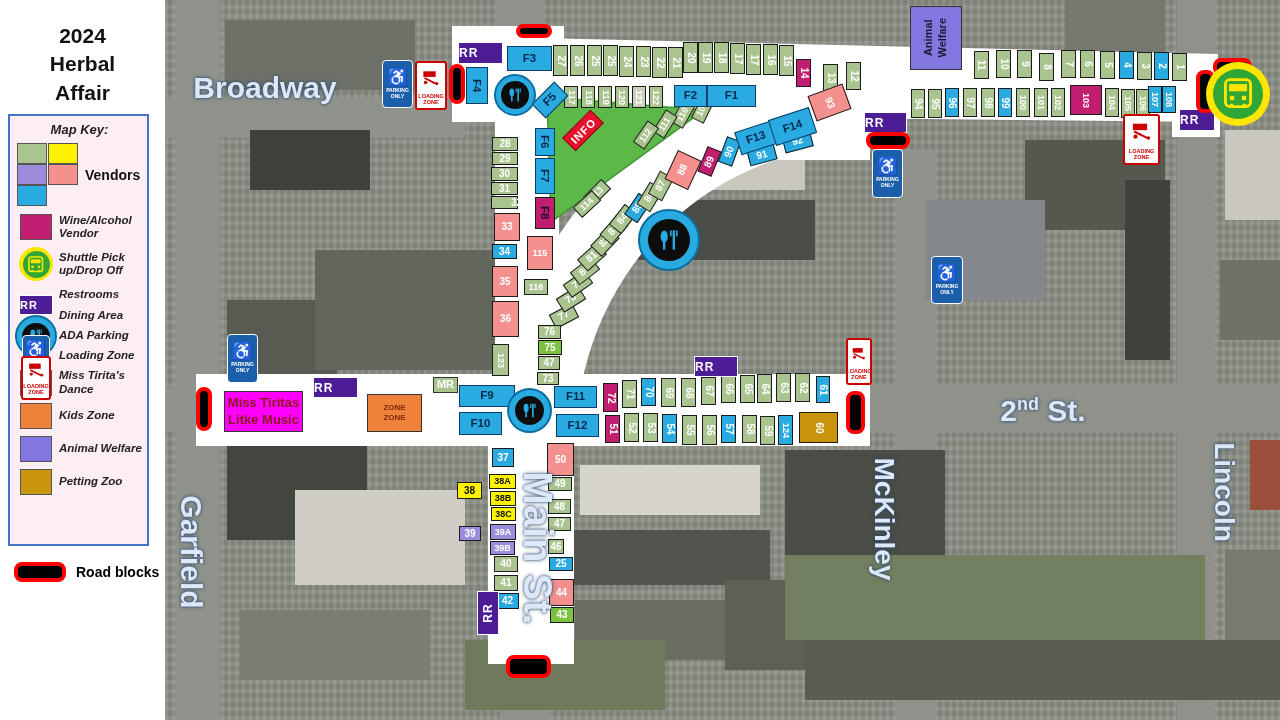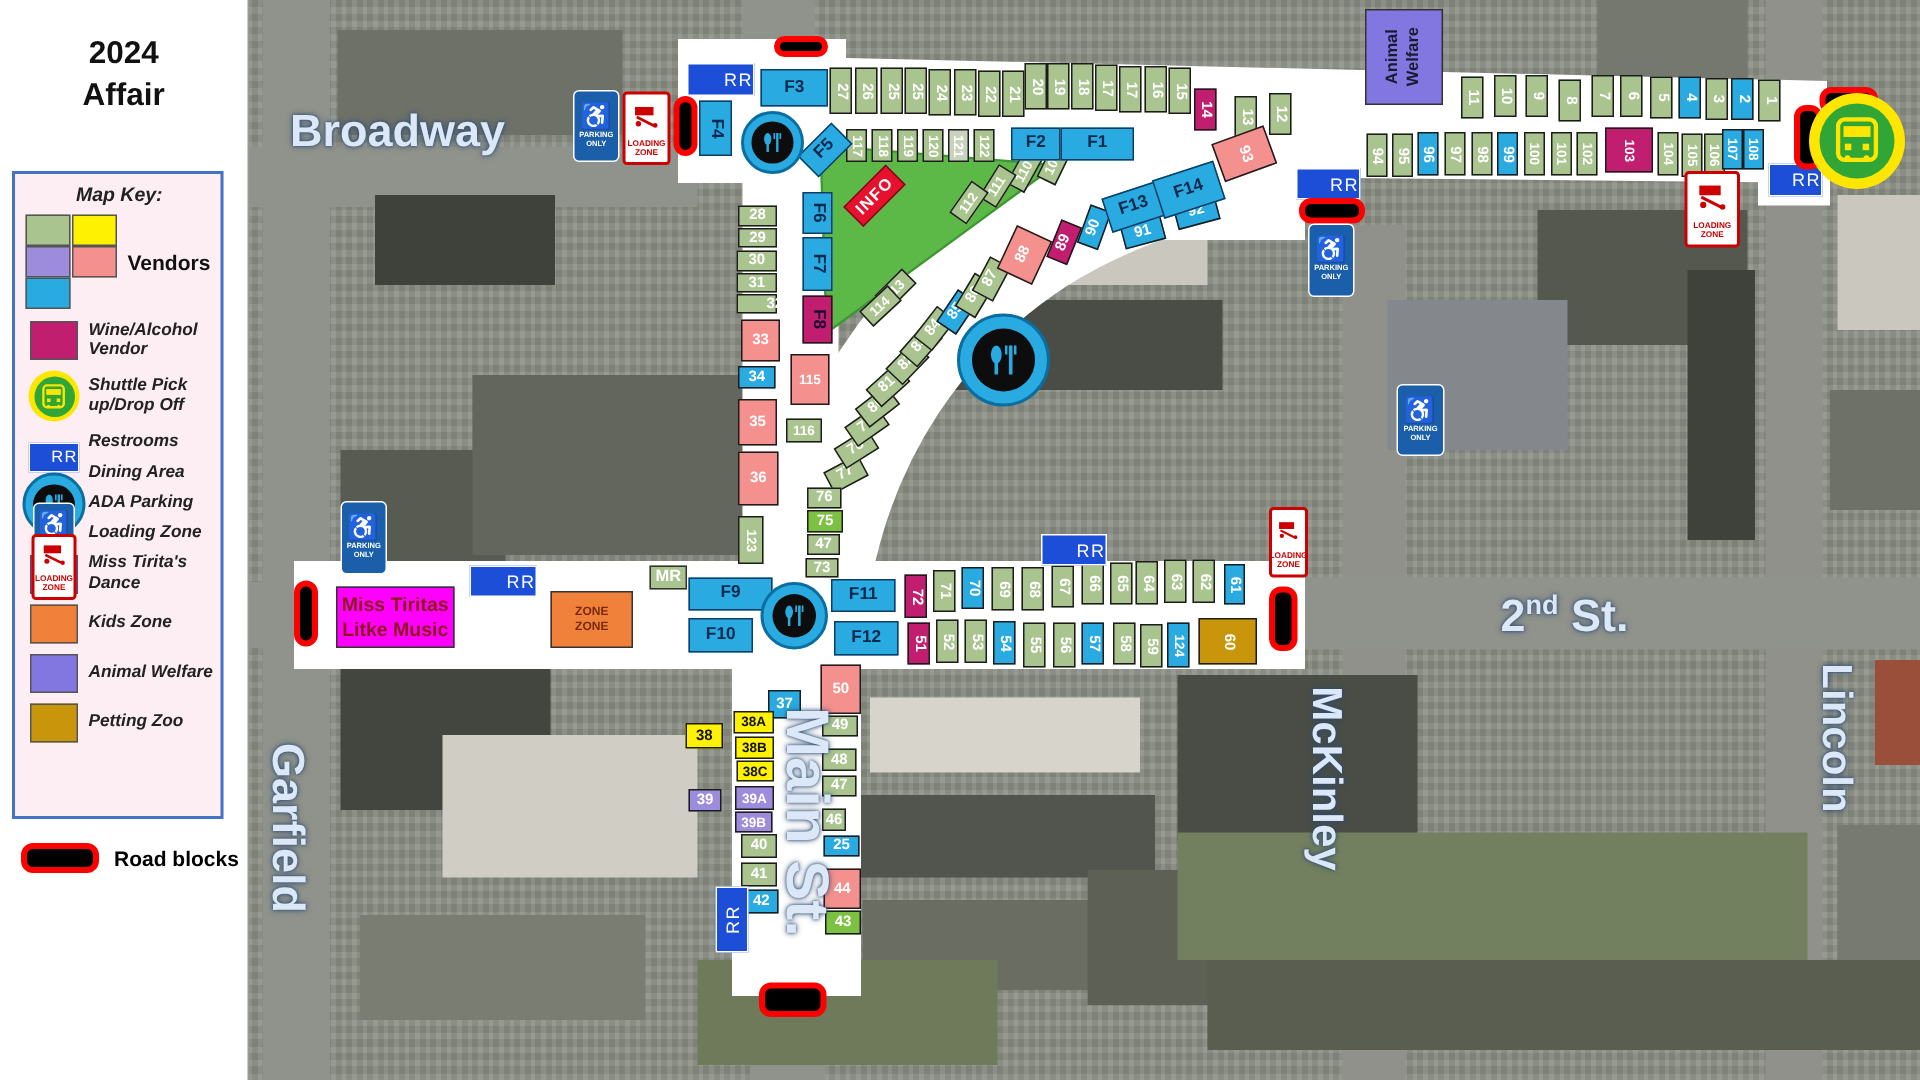--- a/index.html
+++ b/index.html
@@ -44,22 +44,22 @@
   .c-yellow{background:#fff200;color:#111;}
   .c-purple{background:#9c8cdb;}
   .c-salmon{background:#f4908e;}
   .c-blue{background:#29abe2;}
   .c-wine{background:#c21e6f;}
   .c-gold{background:#c8950b;}
   .c-pale{background:#c9d2bd;}
   .fbooth{background:#29abe2;color:#08294d;font-size:11.5px;border:1px solid #0d3d66;}
 
   
-  .rr{position:absolute;background:#1d4ed8;border:1.5px solid #fff;color:#fff;font-weight:normal;
-      display:flex;align-items:center;justify-content:flex-end;font-size:12px;letter-spacing:1px;box-sizing:border-box;}
+  .rr{position:absolute;background:#4c1d95;border:1.5px solid #fff;color:#fff;font-weight:bold;
+      display:flex;align-items:center;justify-content:flex-start;font-size:12px;letter-spacing:1px;box-sizing:border-box;}
   .roadblock{position:absolute;background:#000;border:4px solid #f00;border-radius:8px;box-sizing:border-box;}
   .ada{position:absolute;background:#1b5faa;border:1.5px solid #fff;border-radius:4px;color:#fff;
        display:flex;flex-direction:column;align-items:center;justify-content:center;box-sizing:border-box;}
   .ada .wc{font-size:17px;line-height:1;}
   .ada .ptxt{font-size:5px;font-weight:bold;text-align:center;line-height:1.15;margin-top:2px;}
   .loadz{position:absolute;background:#fff;border:2px solid #c00;border-radius:3px;color:#c00;
          display:flex;flex-direction:column;align-items:center;justify-content:flex-end;box-sizing:border-box;}
   .loadz .truck{flex:1;display:flex;align-items:center;}
   .loadz .ltxt{font-size:5.5px;font-weight:bold;text-align:center;line-height:1.2;margin-bottom:2px;}
   .dining{position:absolute;border-radius:50%;background:#29abe2;border:2px solid #0a6ea0;
@@ -73,20 +73,21 @@
   .stlabel{position:absolute;color:#dce8f8;font-weight:bold;white-space:nowrap;
            text-shadow:0 0 4px rgba(45,75,115,.85),0 0 2px rgba(45,75,115,.9);}
   .stlabel sup{font-size:60%;}
 </style>
 </head>
 <body>
 
 <div id="sidebar">
   <div id="title">
       <div>2024</div>
+      <div>Herbal</div>
       <div>Affair</div>
     </div>
   <div id="legend">
     <div id="legend-title">Map Key:</div>
     <div class="leg-row">
       <div id="vendor-grid">
           <div class="swatch" style="left: 0px; top: 0px; background: rgb(169, 196, 142);"></div>
           <div class="swatch" style="left: 31px; top: 0px; background: rgb(255, 242, 0);"></div>
           <div class="swatch" style="left: 0px; top: 21px; background: rgb(156, 140, 219);"></div>
           <div class="swatch" style="left: 31px; top: 21px; background: rgb(244, 144, 142);"></div>
@@ -571,21 +572,21 @@
       </div>
       <div class="booth c-sage" style="left: 760px; top: 416px; width: 15px; height: 29px;">
         <span style="transform: rotate(90deg);">59</span>
       </div>
       <div class="booth c-blue" style="left: 778px; top: 415px; width: 15px; height: 30px; font-size: 9px;">
         <span style="transform: rotate(90deg);">124</span>
       </div>
       <div class="booth c-gold" style="left: 799px; top: 412px; width: 39px; height: 31px;">
         <span style="transform: rotate(90deg);">60</span>
       </div>
-      <div class="booth c-blue" style="left: 492px; top: 460px; width: 22px; height: 19px; margin-left: 20px;">
+      <div class="booth c-blue" style="left: 492px; top: 448px; width: 22px; height: 19px;">
         <span>37</span>
       </div>
       <div class="booth c-yellow" style="left: 457px; top: 482px; width: 25px; height: 17px;">
         <span>38</span>
       </div>
       <div class="booth c-yellow" style="left: 489px; top: 474px; width: 27px; height: 15px; font-size: 9px;">
         <span>38A</span>
       </div>
       <div class="booth c-yellow" style="left: 490px; top: 491px; width: 26px; height: 15px; font-size: 9px;">
         <span>38B</span>

